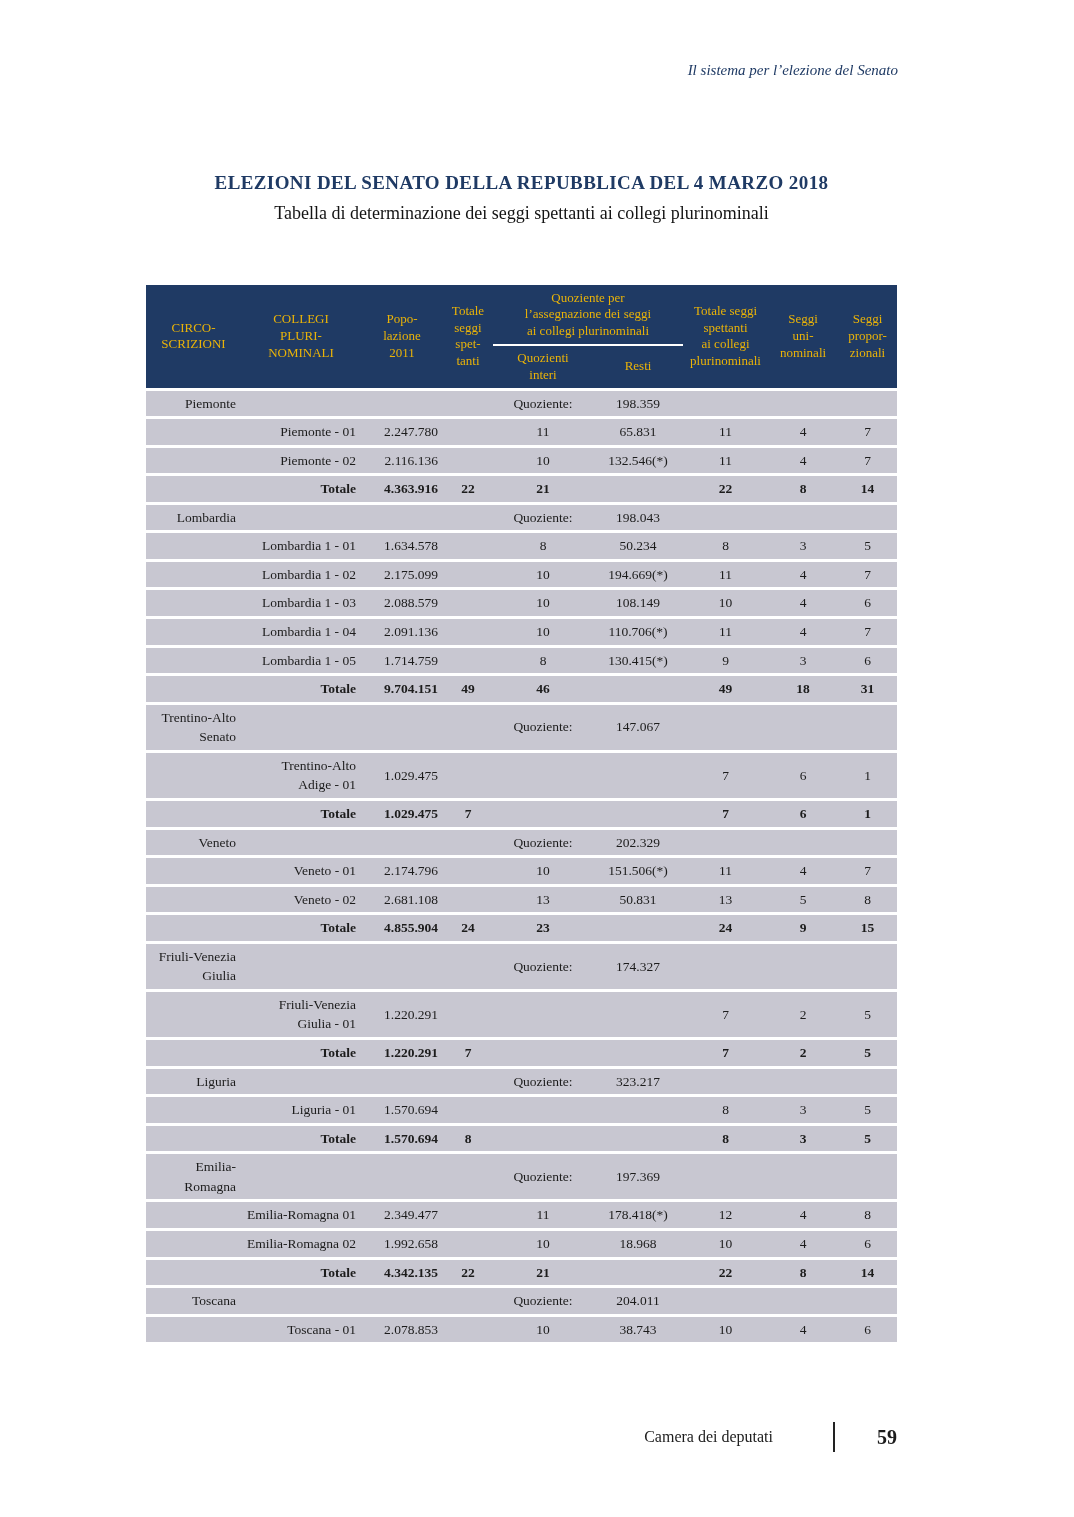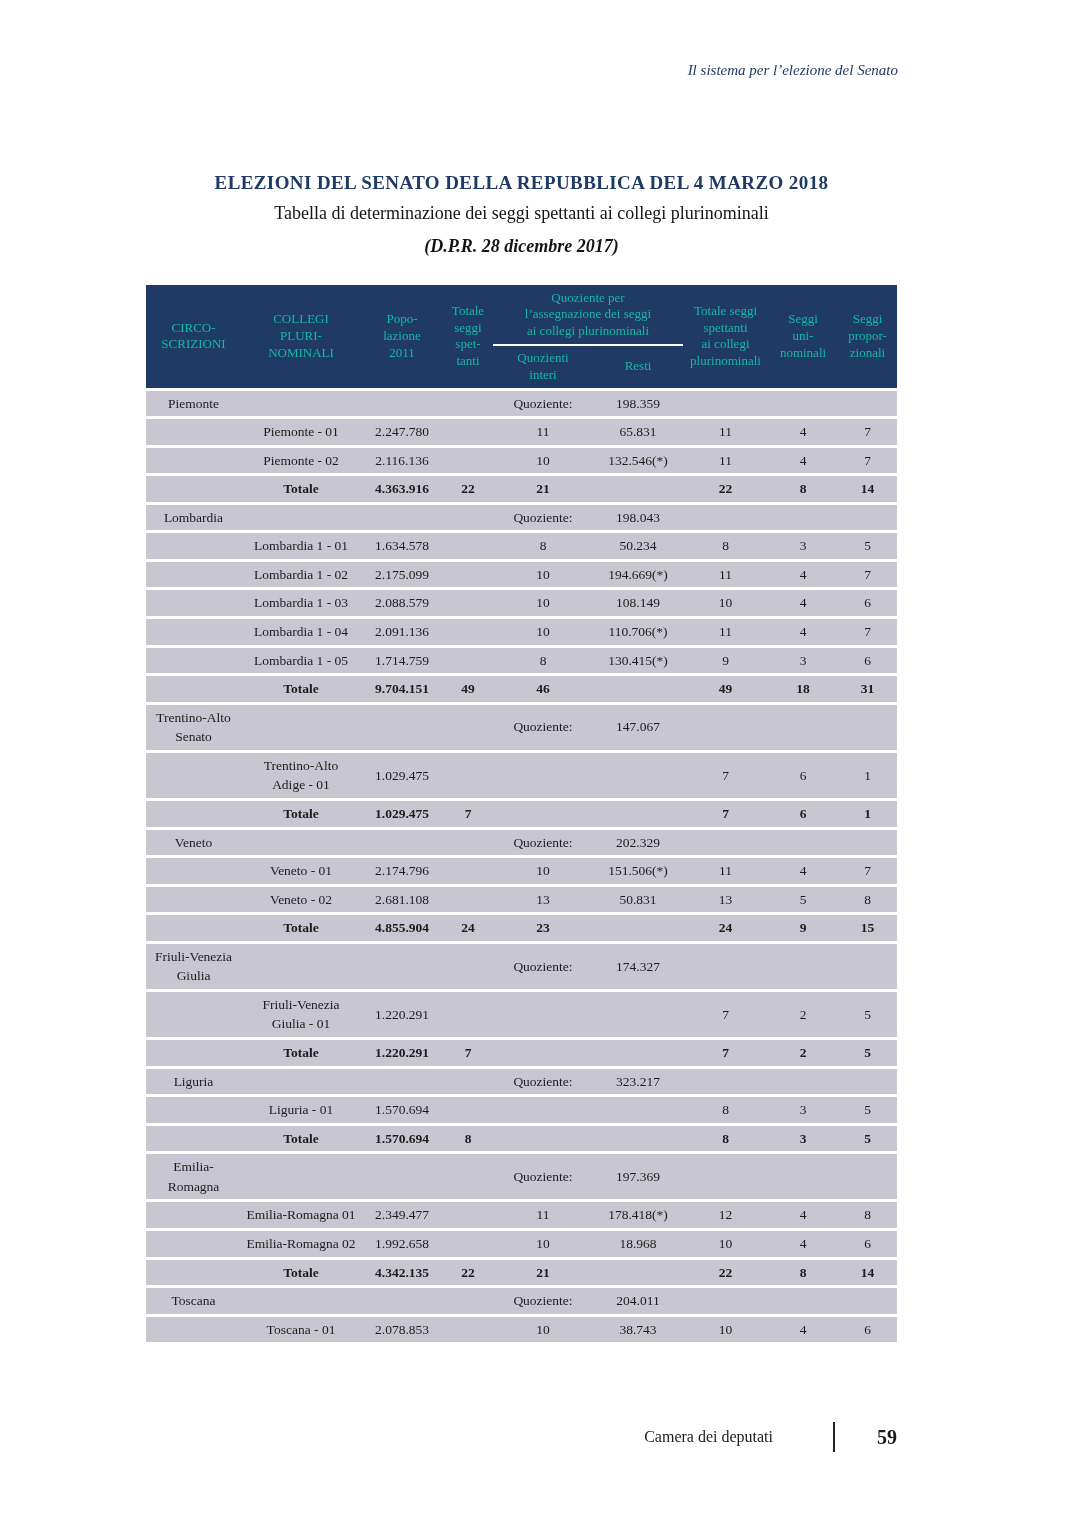--- a/index.html
+++ b/index.html
@@ -16,34 +16,34 @@
     color:#1f3a64; font-weight:bold; font-size:19px; letter-spacing:0.4px; margin-bottom:9px;
   }
   .doc-subtitle { color:#141414; font-size:18px; margin-bottom:12px; }
   .doc-decree { color:#141414; font-size:18px; font-style:italic; font-weight:bold; }
 
   .seats-table {
     position:absolute; left:146px; top:285px; width:751px;
     border-collapse:collapse; table-layout:fixed; font-size:13.5px;
   }
   .seats-table thead th {
-    background:#1f3a64; color:#14b8a6; font-weight:normal;
+    background:#1f3a64; color:#eab308; font-weight:normal;
     white-space:pre-line; text-align:center; vertical-align:middle;
     padding:3px 2px; line-height:1.28; font-size:13px;
     border-bottom:3px solid #ffffff;
   }
   .seats-table thead th.th-group { border-bottom:2px solid #ffffff; }
   .seats-table thead tr.hrow-top { height:60px; }
   .seats-table thead tr.hrow-sub { height:44px; }
 
   .seats-table tbody td {
     background:#c8c7d1; border-bottom:3px solid #ffffff;
     padding:3px 5px; vertical-align:middle; line-height:1.45;
   }
-  .c-left { text-align:center; }
+  .c-left { text-align:right; }
   .c-center { text-align:center; }
   .totale-row td { font-weight:bold; }
 
   .footer {
     position:absolute; top:1422px; right:177px;
     display:flex; align-items:center;gap:32px;
   }
   .footer-label { font-size:16px; color:#1c1c1c; margin-right:28px; }
   .footer-bar { display:inline-block; width:2px; height:30px; background:#222222; margin-right:10px; }
   .footer-num { font-size:20px; font-weight:bold; color:#1c1c1c; }
@@ -51,21 +51,20 @@
 </head>
 <body>
 
 <div class="page">
 
   <div class="running-header">Il sistema per l’elezione del Senato</div>
 
   <div class="title-block">
     <div class="doc-title">ELEZIONI DEL SENATO DELLA REPUBBLICA DEL 4 MARZO 2018</div>
     <div class="doc-subtitle">Tabella di determinazione dei seggi spettanti ai collegi plurinominali</div>
-    <div class="doc-decree">(D.P.R. 28 dicembre 2017)</div>
   </div>
 
   <table class="seats-table">
     <colgroup>
       <col style="width:95px">
       <col style="width:120px">
       <col style="width:82px">
       <col style="width:50px">
       <col style="width:100px">
       <col style="width:90px">

